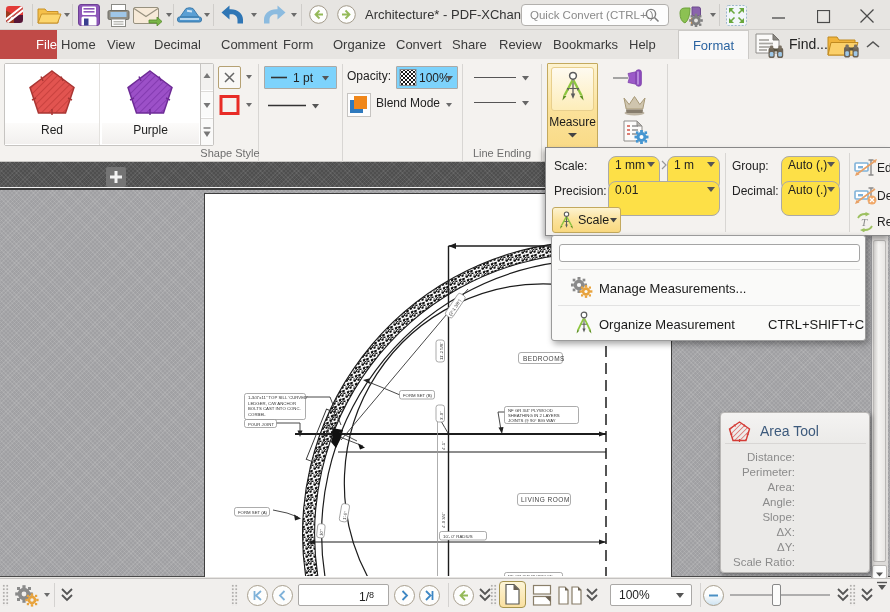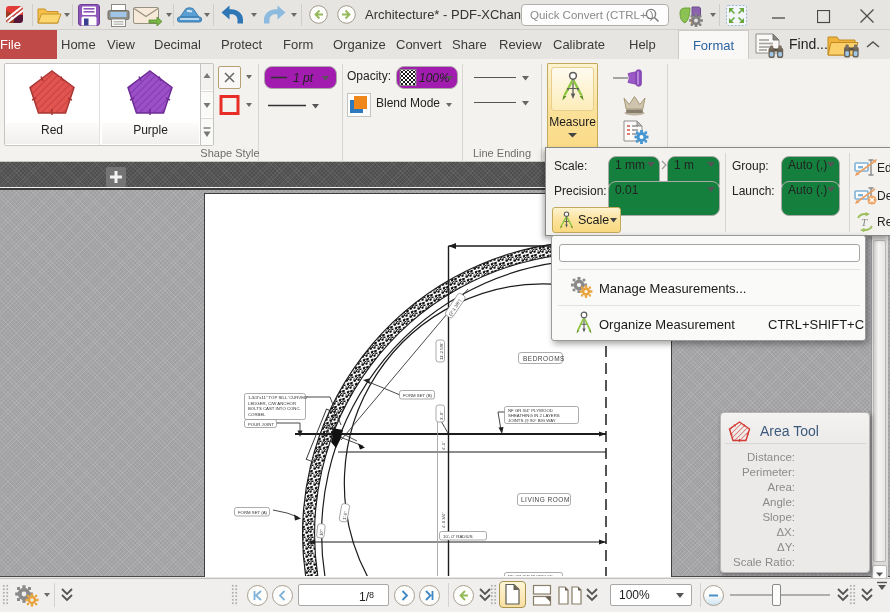--- a/index.html
+++ b/index.html
@@ -10,28 +10,28 @@
 
 #titlebar { position:absolute; left:0; top:0; width:890px; height:30px; background:#e7e5e2; border-bottom:1px solid #d2d0cd; }
 .tsep { position:absolute; top:4px; width:1px; height:22px; background:#cfcdca; }
 .darr { width:0; height:0; border-left:3.5px solid transparent; border-right:3.5px solid transparent; border-top:4px solid #6b6b6b; }
 #title-text { position:absolute; left:365px; top:7px; font-size:13px; color:#333; }
 #qlaunch { position:absolute; left:521px; top:4px; width:148px; height:22px; background:#fdfdfd; border:1px solid #b2b0ad; border-radius:4px; color:#8a8a8a; font-size:11.5px; line-height:20px; padding-left:8px; }
 
 
 #ribtabs { position:absolute; left:0; top:30px; width:890px; height:29px; background:#e7e5e2; }
 .rtab { position:absolute; top:0; height:29px; font-size:13px; color:#3b3b3b; text-align:left; line-height:29px; }
-#filetab { position:absolute; left:0; top:0; width:57px; height:29px; background:#c04a47; color:#fff; font-size:13px; text-align:left; line-height:29px; }
+#filetab { position:absolute; left:0; top:0; width:57px; height:29px; background:#c04a47; color:#fff; font-size:13px; text-align:right; line-height:29px; }
 #formattab { position:absolute; left:678px; top:0; width:71px; height:29px; background:#f9f8f7; color:#2a63a0; font-size:13px; text-align:center; line-height:29px; border:1px solid #cccac7; border-bottom:none; }
 
 
 #ribbon { position:absolute; left:0; top:59px; width:890px; height:103px; background:#f4f2ef; border-bottom:1px solid #c9c7c4; }
 .gsep { position:absolute; top:5px; width:1px; height:140px; background:#d8d6d3; }
 .glabel { position:absolute; top:88px; font-size:11px; color:#6e6e6e; text-align:center; }
-.combo { position:absolute; background:#a21caf; border:1px solid #aba9a6; border-radius:8px;font-style:italic; }
+.combo { position:absolute; background:#7dd3fc; border:1px solid #aba9a6; border-radius:1px; }
 
 
 #doctabs { position:absolute; left:0; top:162px; width:890px; height:26px;
   background-color:#4f4f4f;
   background-image:repeating-linear-gradient(45deg, rgba(255,255,255,0.07) 0 1px, transparent 1px 3px),
                    repeating-linear-gradient(-45deg, rgba(255,255,255,0.07) 0 1px, transparent 1px 3px);
   border-bottom:1px solid #f0f0f0; }
 
 
 #docarea { position:absolute; left:0; top:188px; width:890px; height:389px;
@@ -46,21 +46,21 @@
 #statusbar { position:absolute; left:0; top:578px; width:890px; height:34px; background:#f1efed; border-top:1px solid #c4c2c0; }
 .sbsep { position:absolute; top:4px; width:1px; height:24px; background:#d4d2d0; }
 .grip { position:absolute; width:7px; height:22px; top:5px;
   background-image:radial-gradient(circle, #b0aeac 34%, transparent 36%);
   background-size:3.5px 3.5px; }
 .navcirc { position:absolute; top:0; width:21px; height:21px; border-radius:50%; background:#fdfdfc; border:1px solid #a89f8e; }
 
 
 #mpanel { position:absolute; left:545px; top:147px; width:345px; height:89px; background:#f4f2ef; border:1px solid #888; border-right:none; box-shadow:-2px 3px 5px rgba(0,0,0,0.3); }
 #mpanel .lbl { position:absolute; font-size:12px; color:#222; }
-.mcombo { position:absolute; background:#15803d; border:1px solid #abA9a6; border-radius:8px; height:35px; }
+.mcombo { position:absolute; background:#fde047; border:1px solid #abA9a6; border-radius:8px; height:35px; }
 .mcombo svg.da { position:absolute; right:3px; top:5px; }
 .ctext { position:absolute; left:6px; top:1px; font-size:12px; color:#222; }
 
 
 #popup { position:absolute; left:551px; top:235px; width:315px; height:106px; background:#fafaf9; border:1px solid #9b9b9b; border-radius:3px; box-shadow:2px 3px 6px rgba(0,0,0,0.35); }
 
 
 #areatool { position:absolute; left:720px; top:412px; width:150px; height:161px; border-radius:4px; border:1px solid #b9b7b5; background:linear-gradient(#f4f3f2, #ebeae8 20%, #ebeae8); box-shadow:1.5px 2px 4px rgba(0,0,0,0.35); }
 #areatool .row { position:absolute; right:74px; font-size:11.5px; color:#8b8b8b; white-space:nowrap; }
 </style>
@@ -203,27 +203,27 @@
  <svg class="abs" style="left:860px;top:9px" width="15" height="15">
       <line x1="0.5" y1="0.5" x2="13.5" y2="13.5" stroke="#4a4a4a" stroke-width="1.2"></line>
       <line x1="13.5" y1="0.5" x2="0.5" y2="13.5" stroke="#4a4a4a" stroke-width="1.2"></line>
     </svg>
 </div>
 <div id="ribtabs">
  <div id="filetab">File</div>
  <div class="rtab" style="left:61px;width:46px">Home</div>
  <div class="rtab" style="left:107px;width:47px">View</div>
  <div class="rtab" style="left:154px;width:67px">Decimal</div>
- <div class="rtab" style="left:221px;width:62px">Protect</div>
+ <div class="rtab" style="left:221px;width:62px">Comment</div>
  <div class="rtab" style="left:283px;width:50px">Form</div>
  <div class="rtab" style="left:333px;width:63px">Organize</div>
  <div class="rtab" style="left:396px;width:56px">Convert</div>
  <div class="rtab" style="left:452px;width:47px">Share</div>
  <div class="rtab" style="left:499px;width:54px">Review</div>
- <div class="rtab" style="left:553px;width:76px">Calibrate</div>
+ <div class="rtab" style="left:553px;width:76px">Bookmarks</div>
  <div class="rtab" style="left:629px;width:44px">Help</div>
  <div id="formattab">Format</div>
 
  <svg class="abs" style="left:755px;top:3px" width="32" height="26">
       <path d="M1 1 L18 1 L24 7 L24 20 L1 20 Z" fill="#fbfaf9" stroke="#8f8d8a"></path>
       <path d="M18 1 L18 7 L24 7 Z" fill="#8a8782" stroke="#75726d"></path>
       <g stroke="#a8a6a2" stroke-width="1.7">
         <line x1="4" y1="7" x2="14" y2="7"></line>
         <line x1="4" y1="10.5" x2="18" y2="10.5"></line>
         <line x1="4" y1="14" x2="18" y2="14"></line>
@@ -690,21 +690,21 @@
         <path d="M0 0 L8 0 L4 5 Z" fill="#555"></path>
       </svg>
     </div>
  <div class="lbl" style="left:8px;top:36px">Precision:</div>
  <div class="mcombo" style="left:62px;top:33px;width:112px">
       <div class="ctext">0.01</div>
       <svg class="da" width="9" height="6">
         <path d="M0 0 L8 0 L4 5 Z" fill="#555"></path>
       </svg>
     </div>
- <div class="lbl" style="left:186px;top:36px">Launch:</div>
+ <div class="lbl" style="left:186px;top:36px">Decimal:</div>
  <div class="mcombo" style="left:235px;top:33px;width:59px">
       <div class="ctext">Auto (.)</div>
       <svg class="da" width="9" height="6">
         <path d="M0 0 L8 0 L4 5 Z" fill="#555"></path>
       </svg>
     </div>
  <div class="abs" style="left:6px;top:59px;width:69px;height:26px;background:linear-gradient(#fdf3d0,#fbe29b 50%,#f9d87f);border:1px solid #c3a95e;border-radius:3px">
    <svg class="abs" style="left:4px;top:3px" width="19" height="20">
         <circle cx="9.5" cy="3.2" r="2.2" fill="#fff" stroke="#5c5c5c" stroke-width="1.1"></circle>
         <line x1="9.5" y1="5.4" x2="9.5" y2="14.5" stroke="#5c5c5c" stroke-width="1"></line>

